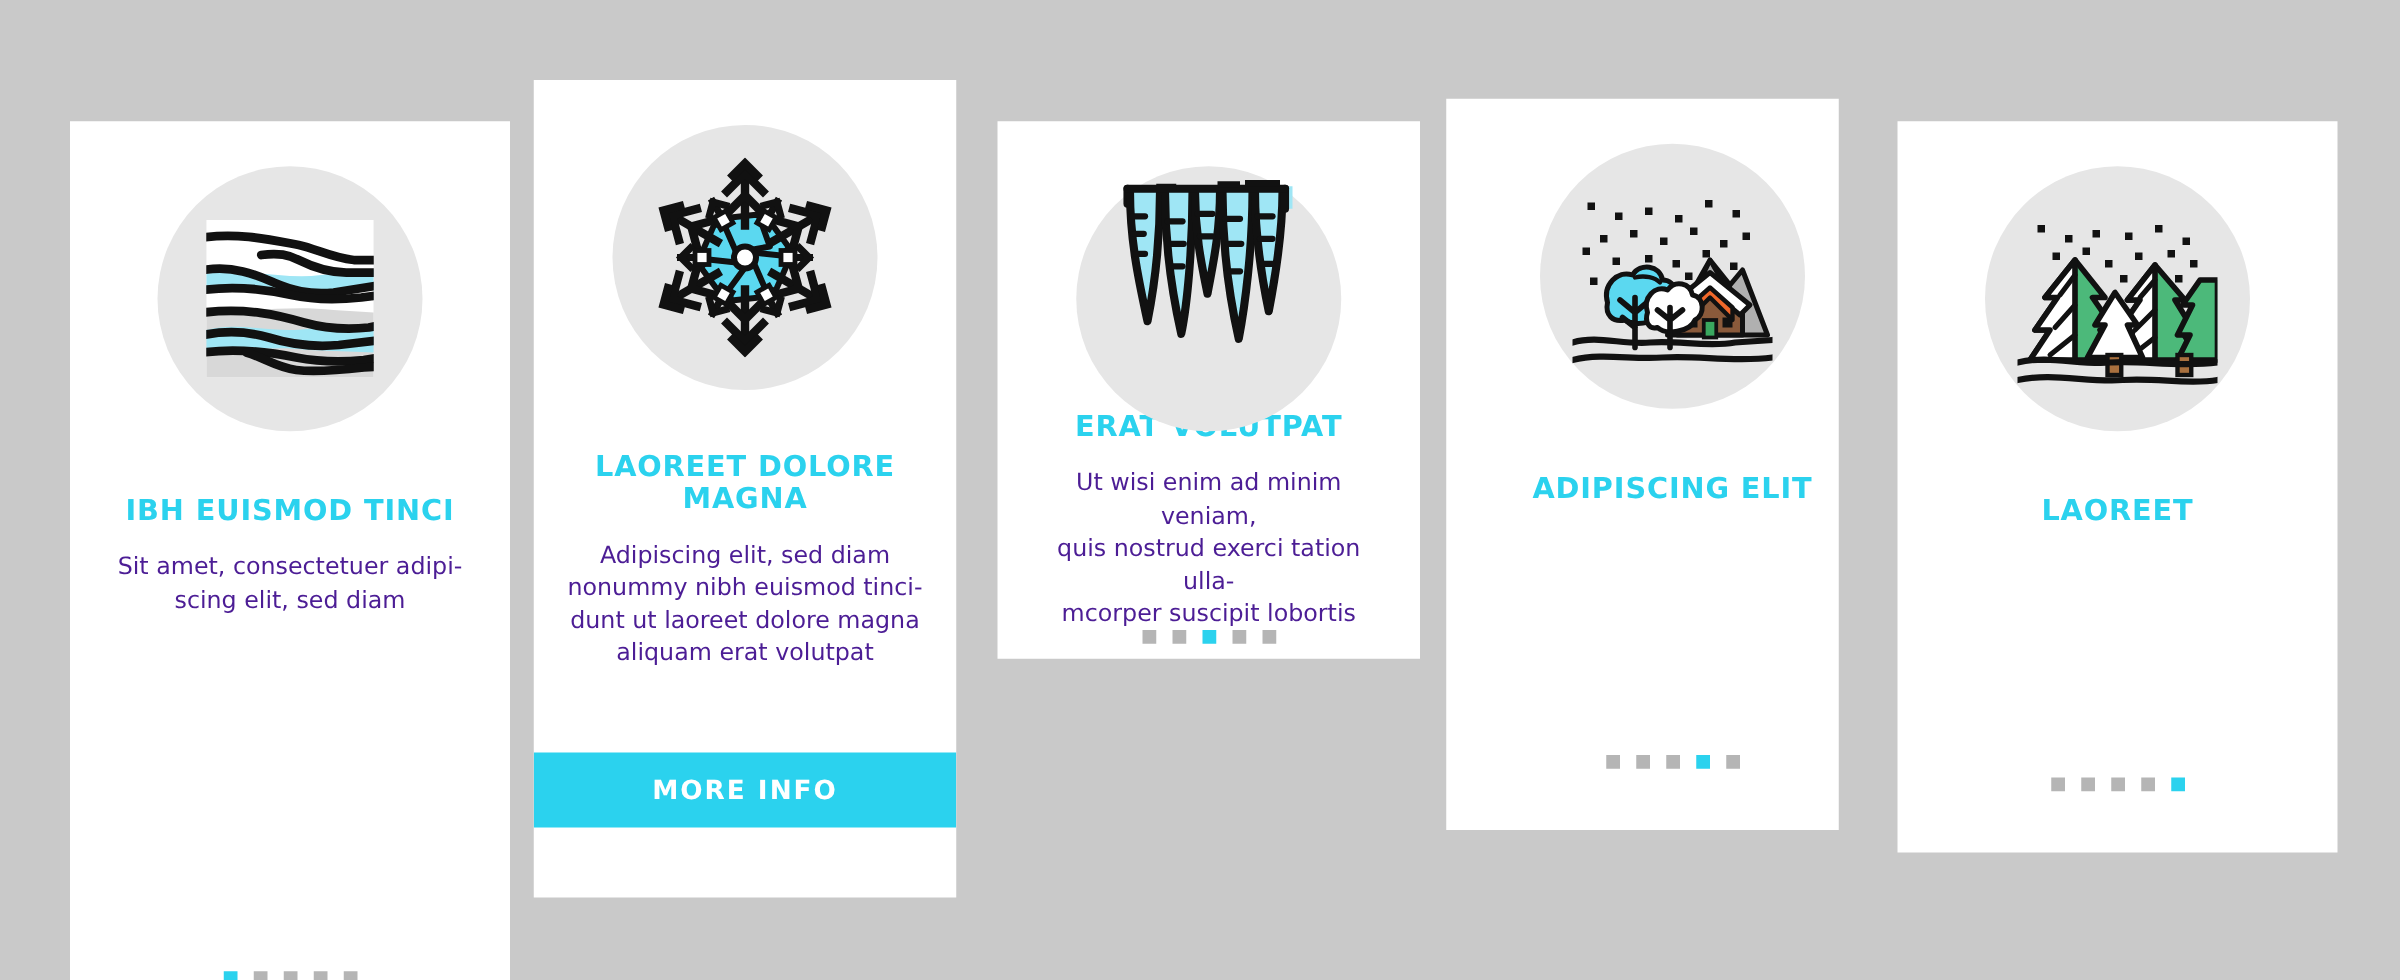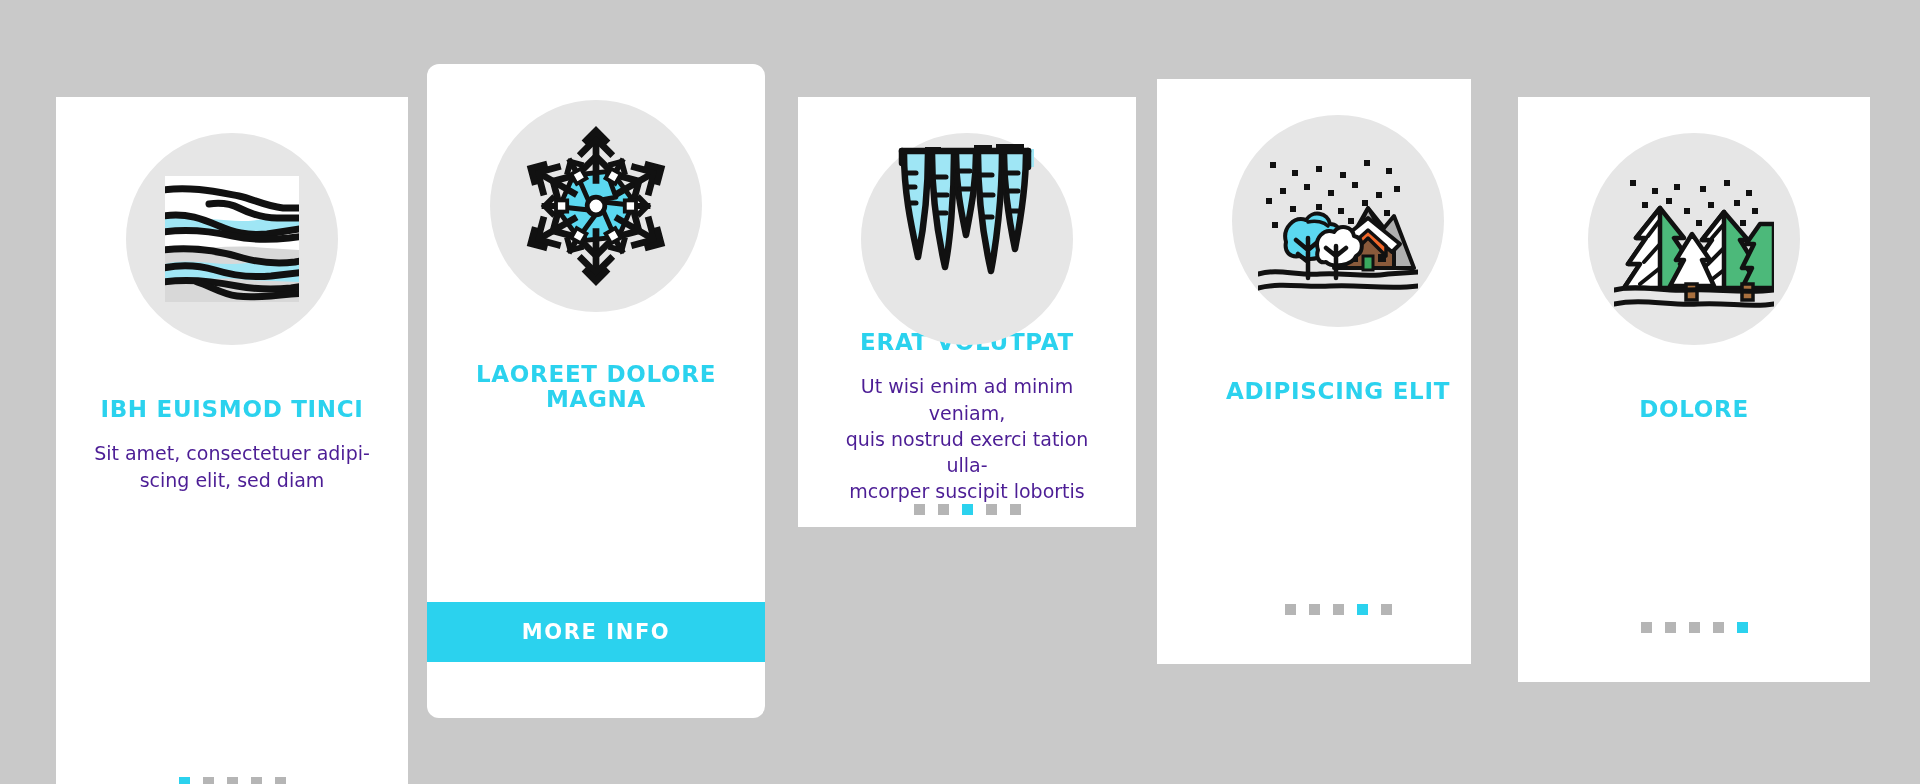--- a/index.html
+++ b/index.html
@@ -16,21 +16,21 @@
   }
   .card {
     position: absolute;
     background: #ffffff;
     display: flex;
     flex-direction: column;
     align-items: center;
     overflow: hidden;
   }
   .card-1 { left: 56px;   top: 97px;  width: 352px; height: 740px; }
-  .card-2 { left: 427px;  top: 64px;  width: 338px; height: 654px; border-radius: 12px; }
+  .card-2 { left: 427px;  top: 64px;  width: 338px; height: 654px; }
   .card-3 { left: 798px;  top: 97px;  width: 338px; height: 430px; }
   .card-4 { left: 1157px; top: 79px;  width: 314px; height: 585px; padding-left: 48px; }
   .card-5 { left: 1518px; top: 97px;  width: 352px; height: 585px; }
 
   .icon-wrap {
     position: relative;
     width: 212px; height: 212px;
     margin-top: 36px;
     display: flex; align-items: center; justify-content: center;
   }
@@ -244,20 +244,24 @@
               <g transform="rotate(300)">
                   <rect x="-3.5" y="-25" width="7" height="7"></rect>
                 </g>
             </g>
           </g>
           <circle cx="0" cy="0" r="5.5" fill="#ffffff" stroke="#111111" stroke-width="3"></circle>
         </g>
       </svg>
     </div>
     <div class="title">LAOREET DOLORE MAGNA</div>
+    <div class="body-text">Adipiscing elit, sed diam
+nonummy nibh euismod tinci-
+dunt ut laoreet dolore magna
+aliquam erat volutpat</div>
     <div class="spacer"></div>
     <button class="more-info">MORE INFO</button>
     <div class="btn-pad"></div>
   </div>
 
   <div class="card card-3">
     <div class="icon-wrap">
       <div class="icon-circle"></div>
       <svg class="icon-svg" width="150" height="145" viewBox="0 0 150 145">
         <g>
@@ -425,21 +429,21 @@
           <path d="M78 70 L62 96 L70 96 L56 122 L100 122 L88 96 L96 96 Z" fill="#ffffff" stroke="#111111" stroke-width="4.5" stroke-linejoin="round"></path>
 
           <rect x="72" y="120" width="11" height="16" fill="#a9703e" stroke="#111111" stroke-width="3.5"></rect>
           <rect x="128" y="120" width="11" height="16" fill="#a9703e" stroke="#111111" stroke-width="3.5"></rect>
 
           <path d="M0 126 C24 120 50 128 74 126 C100 124 128 130 160 126" fill="none" stroke="#111111" stroke-width="5" stroke-linecap="round"></path>
           <path d="M0 140 C28 134 56 142 84 140 C112 138 136 144 160 140" fill="none" stroke="#111111" stroke-width="5" stroke-linecap="round"></path>
         </g>
       </svg>
     </div>
-    <div class="title">DOLORE</div>
+    <div class="title">LAOREET</div>
     <div class="spacer"></div>
     <div class="dots">
       <span class="dot"></span>
       <span class="dot"></span>
       <span class="dot"></span>
       <span class="dot"></span>
       <span class="dot active"></span>
     </div>
   </div>
 

